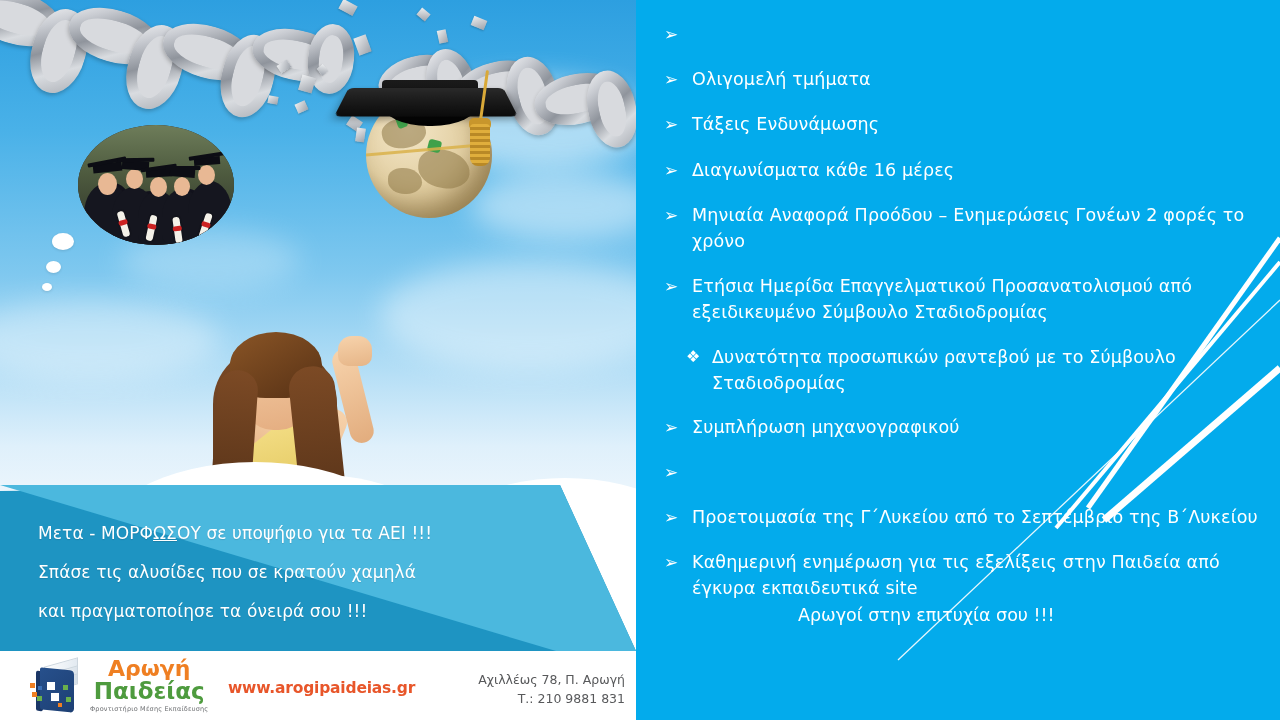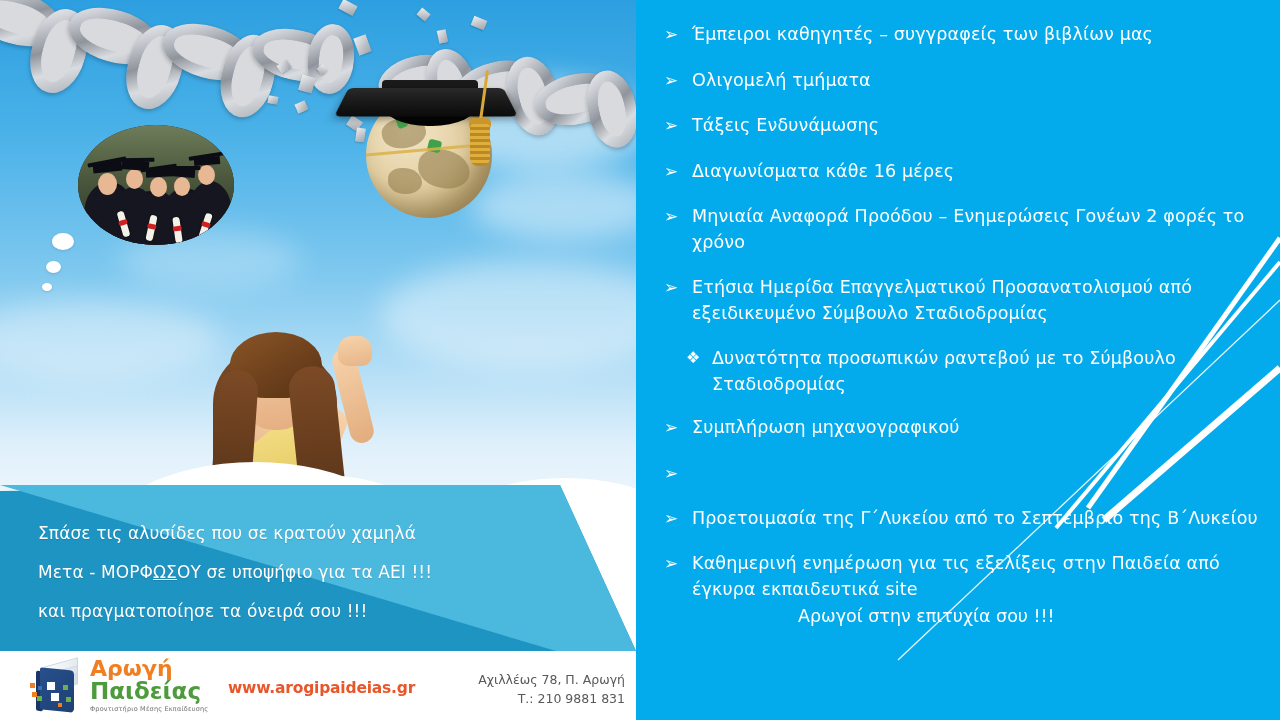--- a/index.html
+++ b/index.html
@@ -134,21 +134,21 @@
                  color:#ffffff; font-size:17px; line-height:1.95;
                  font-family:"DejaVu Sans", sans-serif; letter-spacing:.1px;
                  text-shadow:0 1px 1px rgba(0,0,0,.12); }
   .banner-text p { margin:0 0 6px 0; white-space:nowrap; }
   .banner-text .u { text-decoration:underline; }
 
   
   .footer { position:absolute; left:0; bottom:0; width:636px; height:69px;
             background:#ffffff; display:flex; align-items:center; }
   .logo { position:absolute; left:30px; top:6px; width:190px; height:58px;
-          display:flex; align-items:center; }
+          display:flex; align-items:center;text-align:center; }
   .logo-book { position:relative; width:52px; height:50px; }
   .bk-page { position:absolute; background:#e9eef3; border:1px solid #cdd6de; }
   .bk-p1 { left:14px; top:1px;  width:34px; height:11px; transform:skewY(-16deg);
            background:linear-gradient(90deg,#fff,#e3eaf1); }
   .bk-p2 { left:14px; top:9px;  width:34px; height:11px; transform:skewY(-16deg);
            background:linear-gradient(90deg,#fff,#dbe3eb); }
   .bk-p3 { left:14px; top:17px; width:34px; height:11px; transform:skewY(-16deg);
            background:linear-gradient(90deg,#fff,#d4dde6); }
   .bk-cover { position:absolute; left:10px; top:8px; width:34px; height:42px;
               background:linear-gradient(135deg,#27508c,#1d3f73); border-radius:2px 4px 4px 2px;
@@ -306,22 +306,22 @@
       <div class="cb cb7"></div>
     </div>
 
     <div class="banner">
       <svg width="636" height="172" viewBox="0 0 636 172">
         <polygon points="0,12 560,6 636,172 0,172" fill="#1e94c2"></polygon>
         <polygon points="0,6 560,6 636,172 556,172" fill="#4bb8de"></polygon>
         <polygon points="0,44 500,150 500,172 0,172" fill="#1e94c2" opacity="0"></polygon>
       </svg>
       <div class="banner-text">
+        <p><span>Μετα - ΜΟΡΦ</span><span class="u">ΩΣ</span><span>ΟΥ σε υποψήφιο για τα ΑΕΙ !!!</span></p>
         <p>Σπάσε τις αλυσίδες που σε κρατούν χαμηλά</p>
-        <p><span>Μετα - ΜΟΡΦ</span><span class="u">ΩΣ</span><span>ΟΥ σε υποψήφιο για τα ΑΕΙ !!!</span></p>
         <p>και πραγματοποίησε τα όνειρά σου !!!</p>
       </div>
     </div>
 
     <div class="footer">
       <div class="logo">
         <div class="logo-book">
           <div class="bk-page bk-p1"></div>
           <div class="bk-page bk-p2"></div>
           <div class="bk-page bk-p3"></div>
@@ -357,21 +357,20 @@
       <line x1="644" y1="238" x2="452" y2="508" stroke="#ffffff" stroke-width="5"></line>
       <line x1="644" y1="262" x2="420" y2="528" stroke="#ffffff" stroke-width="4"></line>
       <line x1="644" y1="368" x2="468" y2="520" stroke="#ffffff" stroke-width="7"></line>
       <line x1="644" y1="300" x2="262" y2="660" stroke="#ffffff" stroke-width="1.3" opacity=".9"></line>
     </svg>
 
     <div class="bullets">
 
       <div class="brow">
         <span class="bmark">➢</span>
-        <span class="btext">Έμπειροι καθηγητές – συγγραφείς των βιβλίων μας</span>
       </div>
 
       <div class="brow">
         <span class="bmark">➢</span>
         <span class="btext">Ολιγομελή τμήματα</span>
       </div>
 
       <div class="brow">
         <span class="bmark">➢</span>
         <span class="btext">Τάξεις Ενδυνάμωσης</span>

